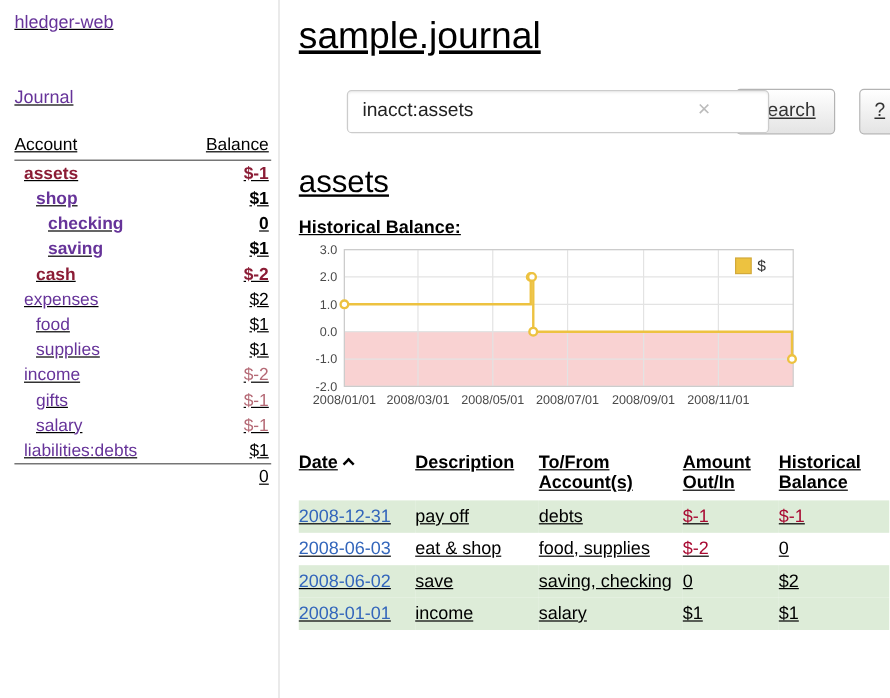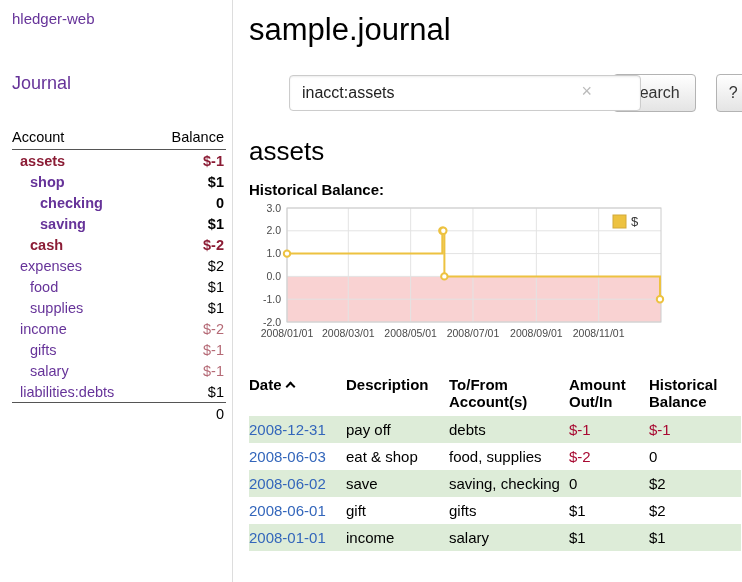--- a/index.html
+++ b/index.html
@@ -1,35 +1,35 @@
 <!DOCTYPE html>
 <html style="--purple: #663399; --neg-dark: #8b1c35; --neg-light: #b56a76; --neg-table: #a80a32; --blue: #3366bb; --row-green: #ddecd8; --chart-line: #edc240; --chart-line-edge: #d2a93a; --chart-negative-fill: #f9d2d2;"><head>
 <meta charset="utf-8">
 <style>
   * { box-sizing: border-box; }
   html,body { margin:0; padding:0; background:#fff; }
   body {
     width:742px; height:582px; overflow:hidden;
     font-family:"Liberation Sans", sans-serif; color:#000;
   }
-  .app { display:flex; width:742px; height:582px; }
+  .app { display:flex; width:742px; height:582px;text-decoration:underline; }
 
   
   .sidebar {
     width:233px; min-width:233px; height:582px;
     border-right:1px solid #ddd;
     padding:10px 6px 0 12px;
   }
   .app-title {
     display:block; color:var(--purple); text-decoration:none;
     font-size:15px; margin-bottom:46px;
   }
   .journal-link {
     display:block; color:var(--purple); text-decoration:none;
-    font-size:18px; margin-bottom:32px;
+    font-size:15px; margin-bottom:20px;
   }
   .acc-header {
     display:flex; justify-content:space-between;
     font-size:14.5px; padding:3px 2px 4px 0;
     border-bottom:1px solid #555;
     text-align:center;
   }
   .acc-row {
     display:flex; justify-content:space-between; align-items:baseline;
     font-size:14.5px; padding:2.5px 2px 2.5px 0;
@@ -253,27 +253,20 @@
             <td class="num negval">$-2</td>
             <td class="num">0</td>
           </tr>
           <tr class="alt">
             <td><a href="#" class="date-link">2008-06-02</a></td>
             <td>save</td>
             <td>saving, checking</td>
             <td class="num">0</td>
             <td class="num">$2</td>
           </tr>
-          <tr>
-            <td><a href="#" class="date-link">2008-06-01</a></td>
-            <td>gift</td>
-            <td>gifts</td>
-            <td class="num">$1</td>
-            <td class="num">$2</td>
-          </tr>
           <tr class="alt">
             <td><a href="#" class="date-link">2008-01-01</a></td>
             <td>income</td>
             <td>salary</td>
             <td class="num">$1</td>
             <td class="num">$1</td>
           </tr>
         </tbody>
     </table>
   </main>

